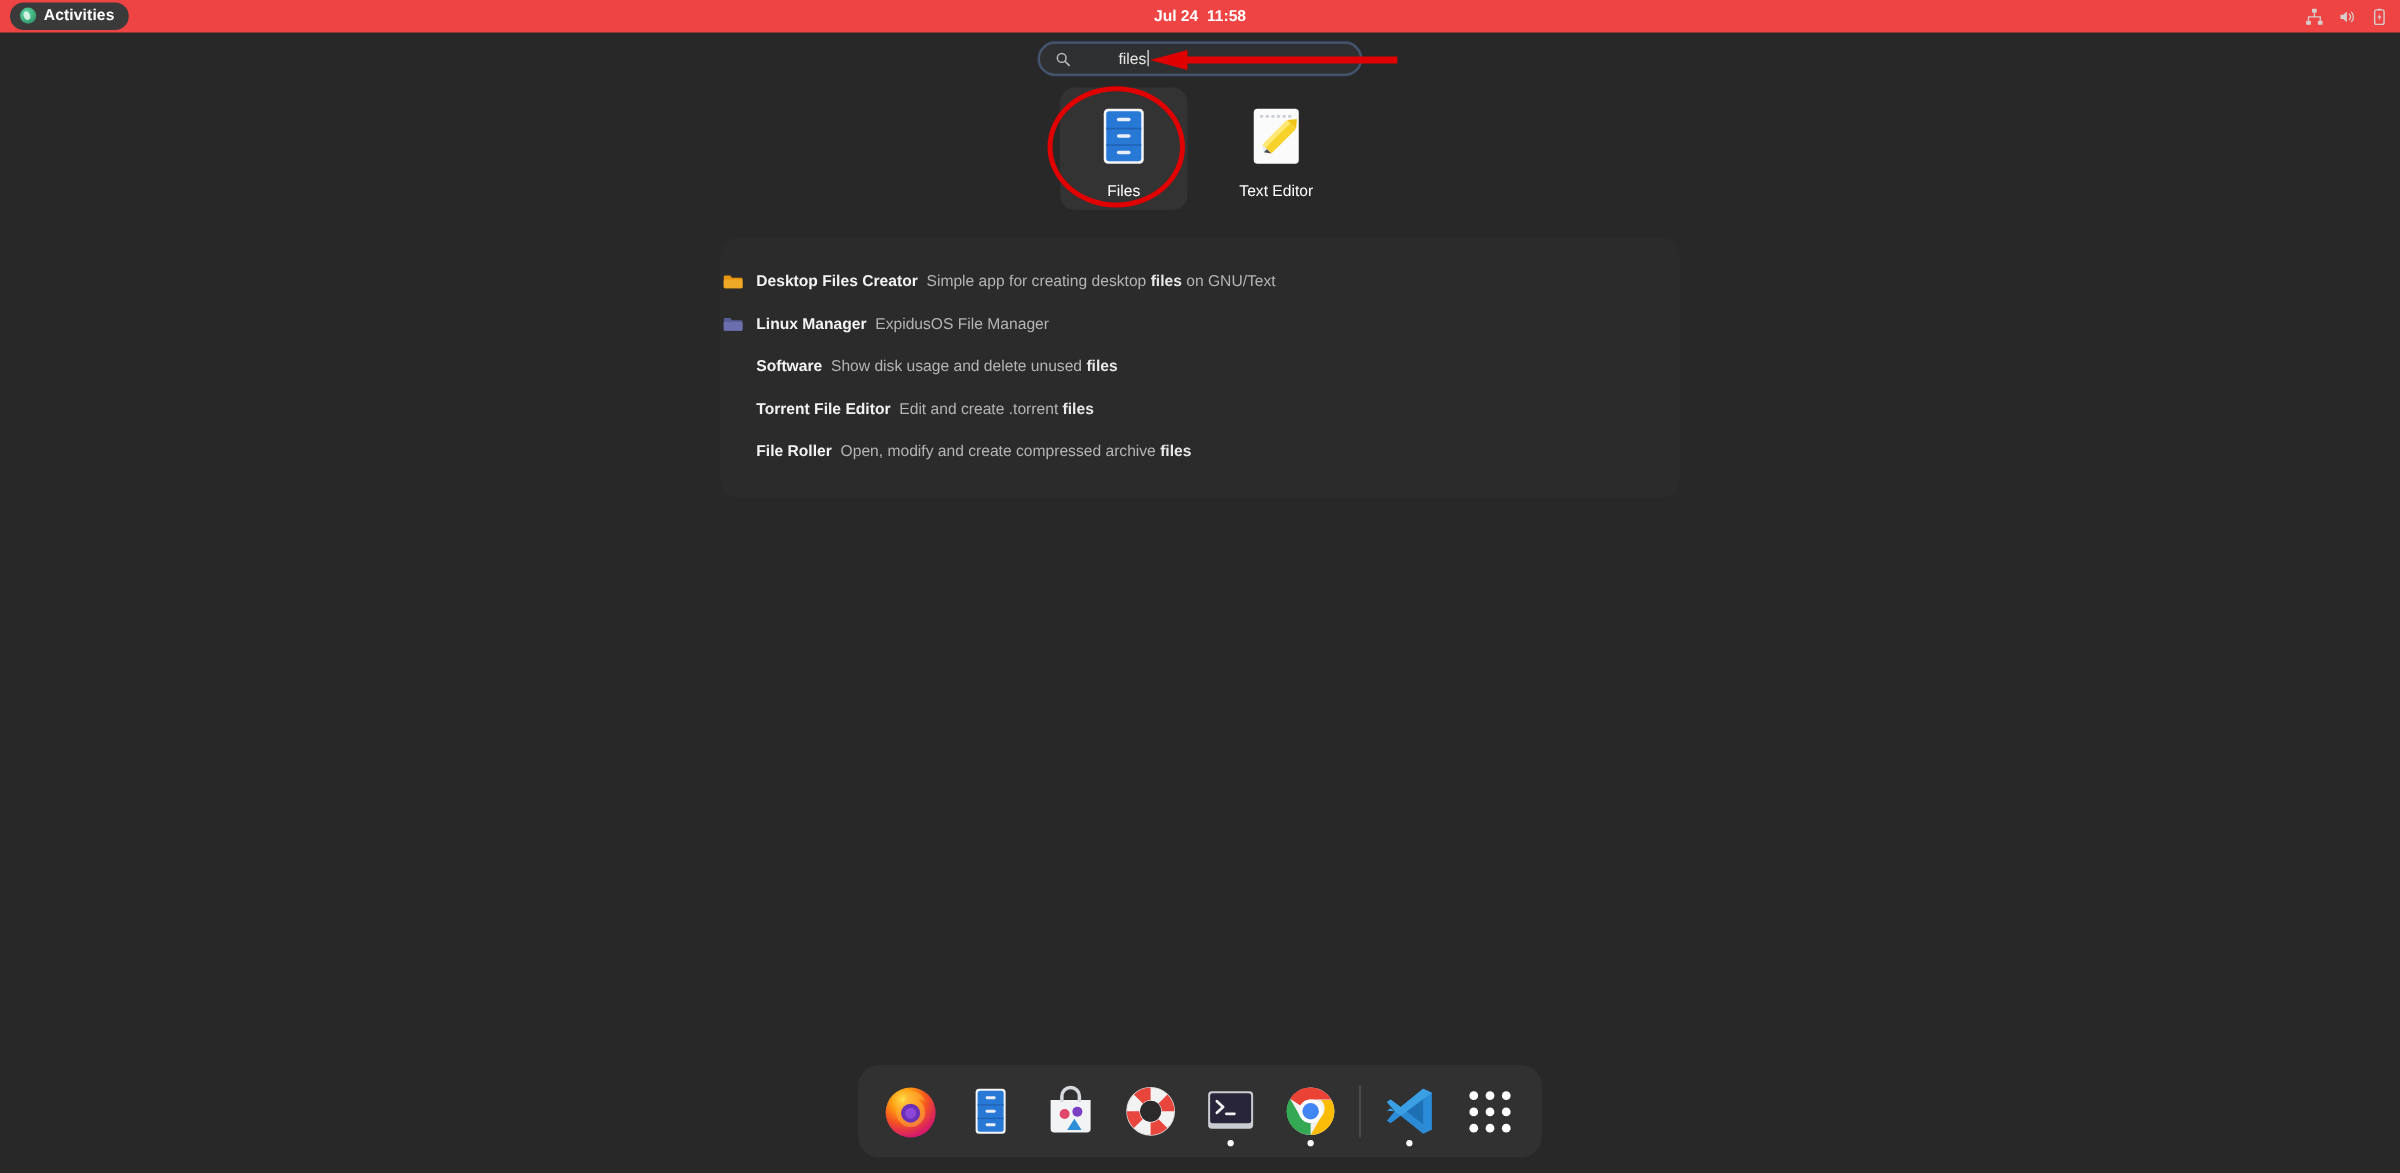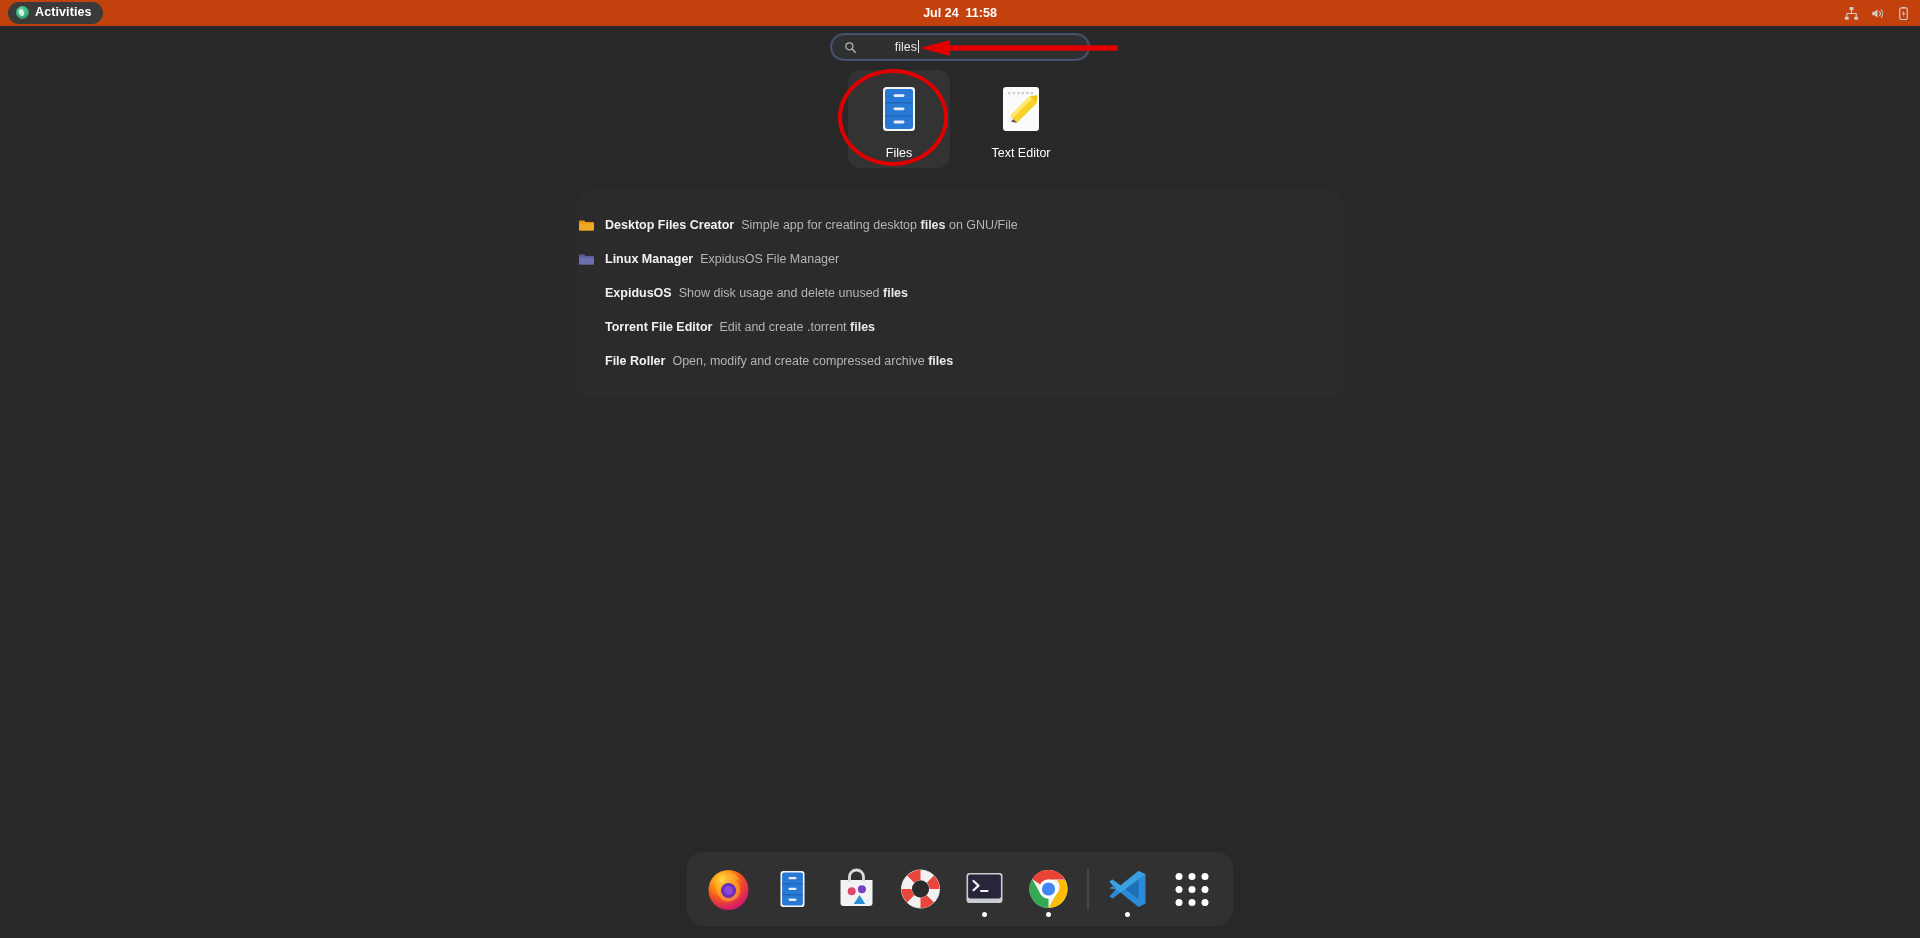--- a/index.html
+++ b/index.html
@@ -13,21 +13,21 @@
   #screen {
     position: relative;
     width: 1920px; height: 938px;
     background: #292828;
   }
 
   
   #topbar {
     position: absolute; top: 0; left: 0;
     width: 1920px; height: 26px;
-    background: #c2410c;
+    background: #ef4444;
     display: flex; align-items: center;
     z-index: 40;
   }
   #activities {
     display: flex; align-items: center; gap: 6px;
     margin-left: 8px;
     padding: 2px 11px 3px 8px;
     border-radius: 13px;
     background: #3a3a3a;
     height: 17px;
@@ -284,35 +284,35 @@
 
 
     <div id="results-list">
 
       <div class="result-row">
         <svg class="res-icon" viewBox="0 0 17 17">
           <path d="M1 4.4a1 1 0 011-1h4.2l1.4 1.7H15a1 1 0 011 1v6.5a1 1 0 01-1 1H2a1 1 0 01-1-1z" fill="#e8940f"></path>
           <rect x="1" y="6.6" width="15" height="6.9" rx="1" fill="#f0a827"></rect>
         </svg>
         <span class="res-name">Desktop Files Creator</span>
-        <span class="res-desc"><span>Simple app for creating desktop </span><b>files</b><span> on GNU/File</span></span>
+        <span class="res-desc"><span>Simple app for creating desktop </span><b>files</b><span> on GNU/Text</span></span>
       </div>
 
       <div class="result-row">
         <svg class="res-icon" viewBox="0 0 17 17">
           <path d="M1 4.4a1 1 0 011-1h4.2l1.4 1.7H15a1 1 0 011 1v6.5a1 1 0 01-1 1H2a1 1 0 01-1-1z" fill="#5a5e96"></path>
           <rect x="1" y="6.6" width="15" height="6.9" rx="1" fill="#6b6fae"></rect>
         </svg>
         <span class="res-name">Linux Manager</span>
         <span class="res-desc"><span>ExpidusOS File Manager</span><b></b><span></span></span>
       </div>
 
       <div class="result-row">
         <span class="res-icon empty"></span>
-        <span class="res-name">ExpidusOS</span>
+        <span class="res-name">Software</span>
         <span class="res-desc"><span>Show disk usage and delete unused </span><b>files</b><span></span></span>
       </div>
 
       <div class="result-row">
         <span class="res-icon empty"></span>
         <span class="res-name">Torrent File Editor</span>
         <span class="res-desc"><span>Edit and create .torrent </span><b>files</b><span></span></span>
       </div>
 
       <div class="result-row">

